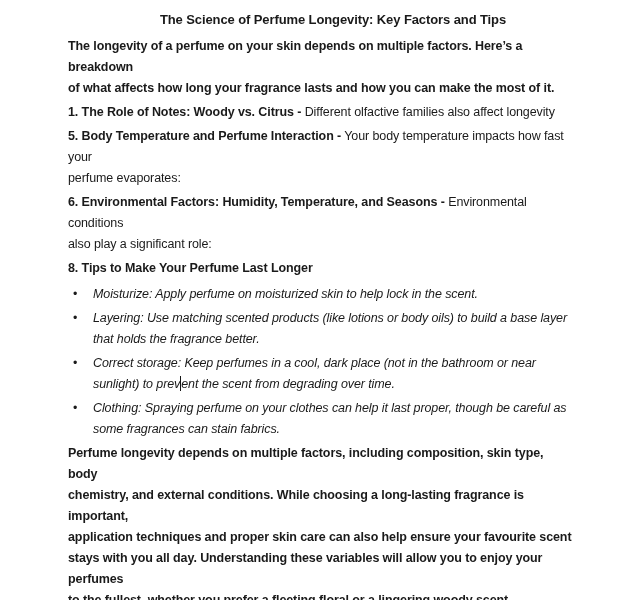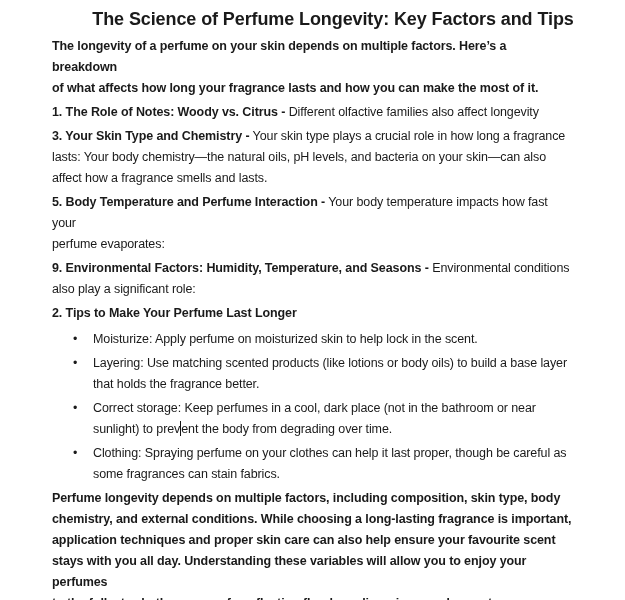--- a/index.html
+++ b/index.html
@@ -13,28 +13,28 @@
     overflow: hidden;
     font-family: "Liberation Sans", sans-serif;
     color: #1a1a1a;
   }
   .doc {
     padding: 9px 0 0 52px;
     width: 573px;
     box-sizing: border-box;
   }
   .para {
-    margin: 0 0 3px 0;
+    margin: 0 0 3px 16px;
     font-size: 12.5px;
     line-height: 21px;
     letter-spacing: -0.1px;
     white-space: pre-wrap;
   }
   .title {
-    font-size: 18px;
+    font-size: 13px;
     font-weight: 700;
     line-height: 21px;
     text-align: center;
     width: 562px;
     margin: 0 0 6px 0;
     white-space: pre-wrap;
     letter-spacing: -0.1px;
   }
   .bold { font-weight: 700; }
   .tips-heading { margin-bottom: 5px; }
@@ -53,20 +53,21 @@
   }
   .dot {
     flex: none;
     width: 20px;
     padding-left: 21px;
     box-sizing: content-box;
   }
   .btext {
     white-space: pre-wrap;
     flex: 1 1 auto;
+    font-style: italic;
   }
   .caret {
     display: inline-block;
     width: 1px;
     height: 15px;
     background: #151515;
     vertical-align: -3px;
   }
 </style>
 </head>
@@ -75,47 +76,44 @@
 <div class="doc">
 
   <h1 class="title">The Science of Perfume Longevity: Key Factors and Tips</h1>
 
   <p class="para bold">The longevity of a perfume on your skin depends on multiple factors. Here’s a breakdown
 of what affects how long your fragrance lasts and how you can make the most of it.</p>
 
 
   <p class="para"><span class="bold">1. The Role of Notes: Woody vs. Citrus -</span><span> Different olfactive families also affect longevity</span></p>
 
-  <p class="para"><span class="bold">3. Your Skin Type and Chemistry -</span><span> Your skin type plays a crucial role in how long a fragrance
-lasts: Your body chemistry—the natural oils, pH levels, and bacteria on your skin—can also
-affect how a fragrance smells and lasts.</span></p>
 
   <p class="para"><span class="bold">5. Body Temperature and Perfume Interaction -</span><span> Your body temperature impacts how fast your
 perfume evaporates:</span></p>
 
 
-  <p class="para"><span class="bold">9. Environmental Factors: Humidity, Temperature, and Seasons -</span><span> Environmental conditions
+  <p class="para"><span class="bold">6. Environmental Factors: Humidity, Temperature, and Seasons -</span><span> Environmental conditions
 also play a significant role:</span></p>
 
-  <p class="para bold tips-heading">2. Tips to Make Your Perfume Last Longer</p>
+  <p class="para bold tips-heading">8. Tips to Make Your Perfume Last Longer</p>
 
   <ul class="bullets">
     <li class="bullet">
       <span class="dot">•</span>
       <span class="btext">Moisturize: Apply perfume on moisturized skin to help lock in the scent.</span>
     </li>
     <li class="bullet">
       <span class="dot">•</span>
       <span class="btext">Layering: Use matching scented products (like lotions or body oils) to build a base layer
 that holds the fragrance better.</span>
     </li>
     <li class="bullet">
       <span class="dot">•</span>
       <span class="btext"><span>Correct storage: Keep perfumes in a cool, dark place (not in the bathroom or near
-sunlight) to prev</span><span class="caret"></span><span>ent the body from degrading over time.</span></span>
+sunlight) to prev</span><span class="caret"></span><span>ent the scent from degrading over time.</span></span>
     </li>
     <li class="bullet">
       <span class="dot">•</span>
       <span class="btext">Clothing: Spraying perfume on your clothes can help it last proper, though be careful as
 some fragrances can stain fabrics.</span>
     </li>
   </ul>
 
   <p class="para bold">Perfume longevity depends on multiple factors, including composition, skin type, body
 chemistry, and external conditions. While choosing a long-lasting fragrance is important,

